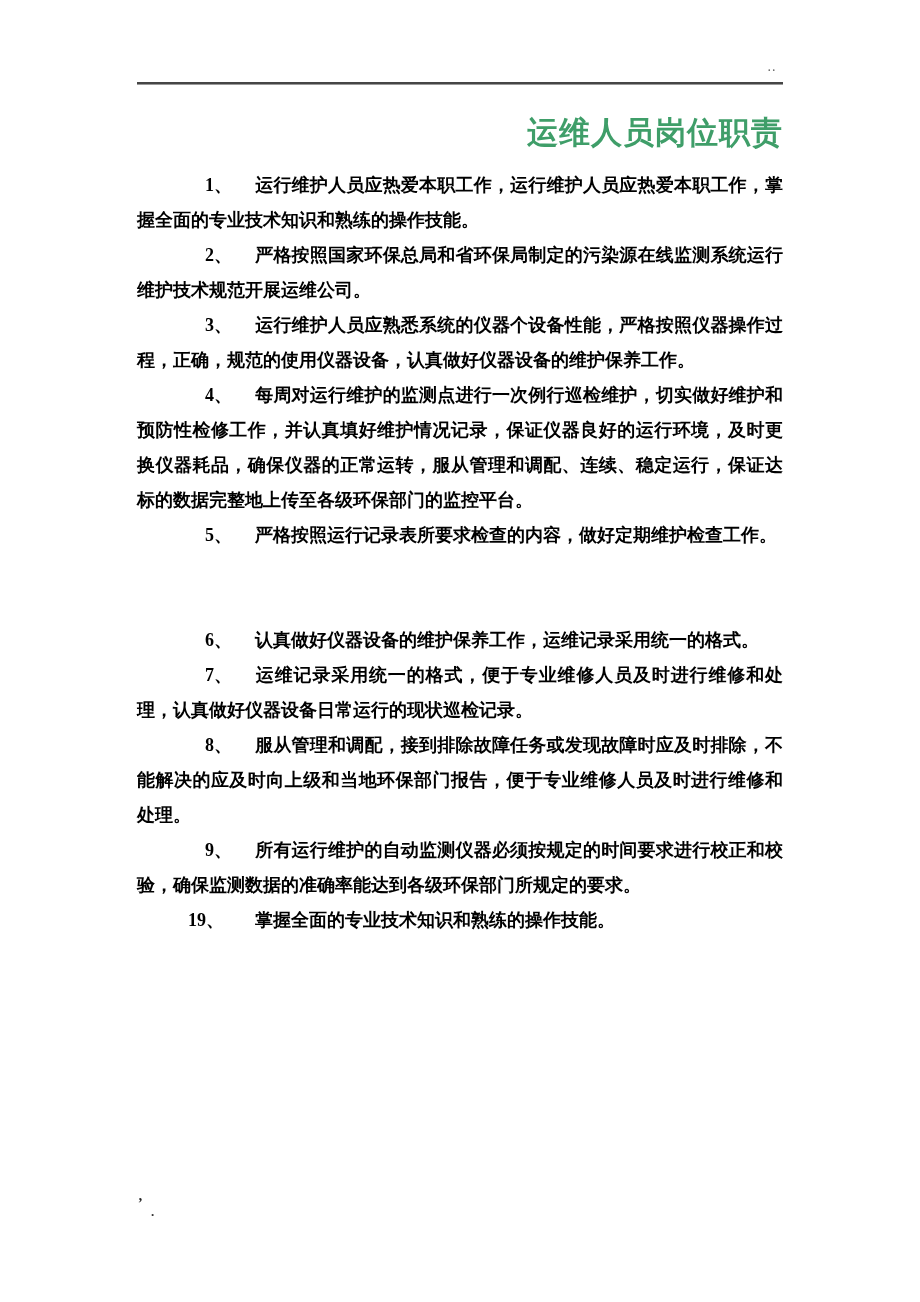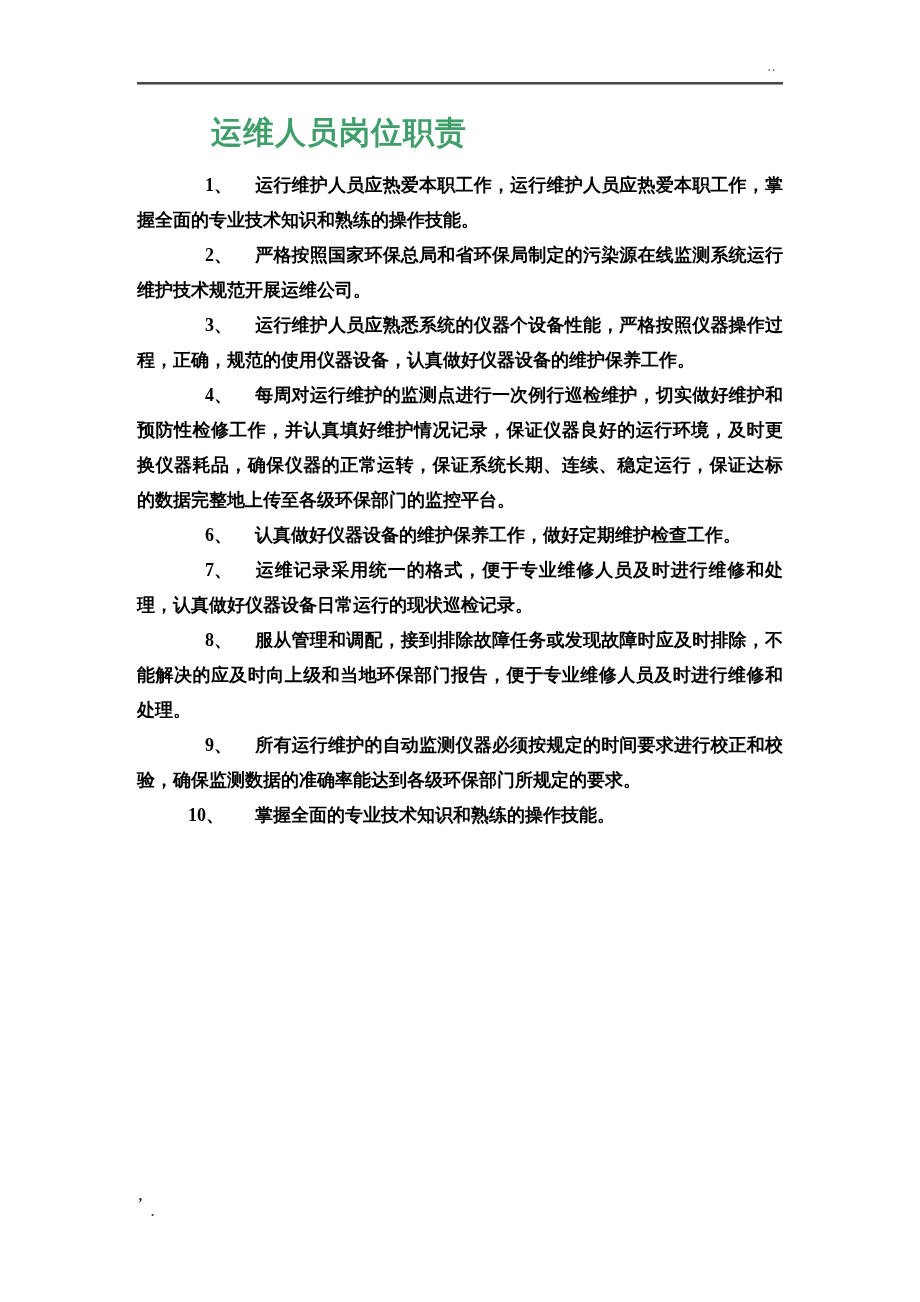--- a/index.html
+++ b/index.html
@@ -34,21 +34,21 @@
     font-weight: bold;
   }
   .title {
     position: absolute;
     left: 137px;
     top: 110px;
     width: 646px;
     margin: 0;
     padding-left: 74px;
     box-sizing: border-box;
-    text-align: left;
+    text-align: right;
     font-size: 31px;
     line-height: 46px;
     font-weight: bold;
     color: #3f9e69;
     font-family: "Liberation Sans", "DejaVu Sans", sans-serif;
     letter-spacing: 1px;
   }
   .doc-body {
     position: absolute;
     left: 137px;
@@ -102,24 +102,25 @@
 
   <div class="top-rule"></div>
   <span class="top-dots">..</span>
 
   <h1 class="title">运维人员岗位职责</h1>
 
   <div class="doc-body">
     <p class="item"><span class="num">1、</span><span>运行维护人员应热爱本职工作，运行维护人员应热爱本职工作，掌握全面的专业技术知识和熟练的操作技能。</span></p>
     <p class="item"><span class="num">2、</span><span>严格按照国家环保总局和省环保局制定的污染源在线监测系统运行维护技术规范开展运维公司。</span></p>
     <p class="item"><span class="num">3、</span><span>运行维护人员应熟悉系统的仪器个设备性能，严格按照仪器操作过程，正确，规范的使用仪器设备，认真做好仪器设备的维护保养工作。</span></p>
-    <p class="item"><span class="num">4、</span><span>每周对运行维护的监测点进行一次例行巡检维护，切实做好维护和预防性检修工作，并认真填好维护情况记录，保证仪器良好的运行环境，及时更换仪器耗品，确保仪器的正常运转，保证系统长期、连续、稳定运行，保证达标的数据完整地上传至各级环保部门的监控平台。</span></p>
-    <p class="item"><span class="num">6、</span><span>认真做好仪器设备的维护保养工作，做好定期维护检查工作。</span></p>
+    <p class="item"><span class="num">4、</span><span>每周对运行维护的监测点进行一次例行巡检维护，切实做好维护和预防性检修工作，并认真填好维护情况记录，保证仪器良好的运行环境，及时更换仪器耗品，确保仪器的正常运转，服从管理和调配、连续、稳定运行，保证达标的数据完整地上传至各级环保部门的监控平台。</span></p>
+    <p class="item gap-after"><span class="num">5、</span><span>严格按照运行记录表所要求检查的内容，做好定期维护检查工作。</span></p>
+    <p class="item"><span class="num">6、</span><span>认真做好仪器设备的维护保养工作，运维记录采用统一的格式。</span></p>
     <p class="item"><span class="num">7、</span><span>运维记录采用统一的格式，便于专业维修人员及时进行维修和处理，认真做好仪器设备日常运行的现状巡检记录。</span></p>
     <p class="item"><span class="num">8、</span><span>服从管理和调配，接到排除故障任务或发现故障时应及时排除，不能解决的应及时向上级和当地环保部门报告，便于专业维修人员及时进行维修和处理。</span></p>
     <p class="item"><span class="num">9、</span><span>所有运行维护的自动监测仪器必须按规定的时间要求进行校正和校验，确保监测数据的准确率能达到各级环保部门所规定的要求。</span></p>
-    <p class="item ten"><span class="num">10、</span><span>掌握全面的专业技术知识和熟练的操作技能。</span></p>
+    <p class="item ten"><span class="num">19、</span><span>掌握全面的专业技术知识和熟练的操作技能。</span></p>
   </div>
 
   <span class="footer-mark-1">’</span>
   <span class="footer-mark-2">.</span>
 
 </div>
 
 </body></html>

